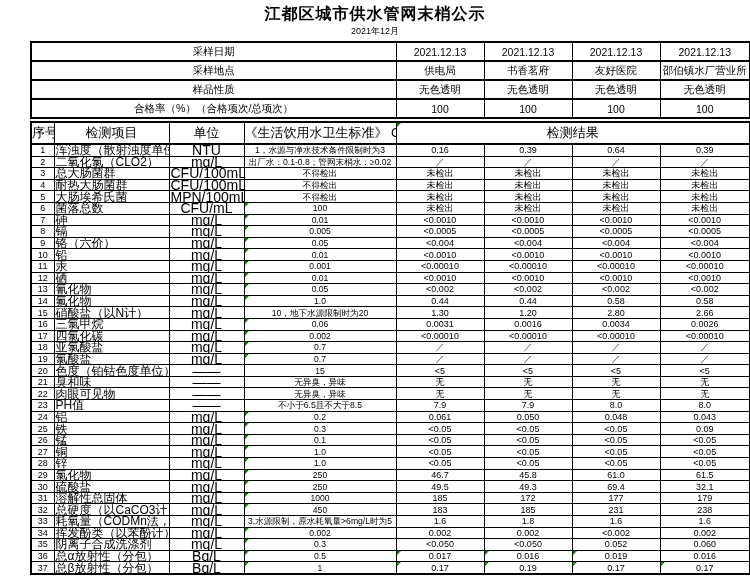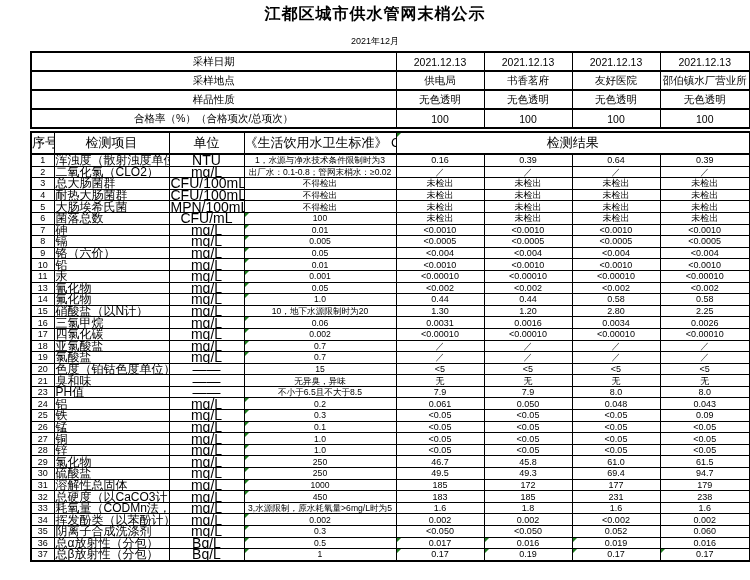--- a/index.html
+++ b/index.html
@@ -1,19 +1,19 @@
 <!DOCTYPE html>
 <html><head>
 <meta charset="utf-8">
 <style>
   html,body { margin:0; padding:0; background:#ffffff; }
   body { width:750px; height:580px; font-family:"Liberation Sans", sans-serif; color:#000; }
   .page { padding-top:4px; }
   .title { text-align:center; font-size:16px; font-weight:bold; letter-spacing:1px; }
-  .subtitle { text-align:center; font-size:9px; margin-top:10px; margin-bottom:3px; }
+  .subtitle { text-align:center; font-size:9px; margin-top:0; margin-bottom:3px; }
   .tbl-wrap { margin-left:30px; width:604px; }
   table { border-collapse:collapse; table-layout:fixed; width:719px; }
   col.c-no{width:23px} col.c-item{width:115px} col.c-unit{width:75px} col.c-std{width:152px}
   col.c-r1{width:88px} col.c-r2{width:88px} col.c-r3{width:88px} col.c-r4{width:90px}
   
   .info-table { border:2px solid #000; margin-bottom:2px; }
   .info-table td { border:1px solid #000; border-top-width:2px; border-bottom-width:2px; height:15px;
                    font-size:10.5px; text-align:center; padding:1px 0; overflow:hidden; white-space:nowrap; }
   
   .main-table { border:2px solid #000; }
@@ -203,20 +203,30 @@
             <td class="cell-no">11</td>
             <td class="cell-item">汞</td>
             <td class="cell-unit">mg/L</td>
             <td class="cell-standard flag">0.001</td>
             <td class="cell-result">&lt;0.00010</td>
             <td class="cell-result">&lt;0.00010</td>
             <td class="cell-result">&lt;0.00010</td>
             <td class="cell-result">&lt;0.00010</td>
           </tr>
           <tr>
+            <td class="cell-no">12</td>
+            <td class="cell-item">硒</td>
+            <td class="cell-unit">mg/L</td>
+            <td class="cell-standard flag">0.01</td>
+            <td class="cell-result">&lt;0.0010</td>
+            <td class="cell-result">&lt;0.0010</td>
+            <td class="cell-result">&lt;0.0010</td>
+            <td class="cell-result">&lt;0.0010</td>
+          </tr>
+          <tr>
             <td class="cell-no">13</td>
             <td class="cell-item">氰化物</td>
             <td class="cell-unit">mg/L</td>
             <td class="cell-standard flag">0.05</td>
             <td class="cell-result">&lt;0.002</td>
             <td class="cell-result">&lt;0.002</td>
             <td class="cell-result">&lt;0.002</td>
             <td class="cell-result">&lt;0.002</td>
           </tr>
           <tr>
@@ -230,21 +240,21 @@
             <td class="cell-result">0.58</td>
           </tr>
           <tr>
             <td class="cell-no">15</td>
             <td class="cell-item">硝酸盐（以N计）</td>
             <td class="cell-unit">mg/L</td>
             <td class="cell-standard">10，地下水源限制时为20</td>
             <td class="cell-result">1.30</td>
             <td class="cell-result">1.20</td>
             <td class="cell-result">2.80</td>
-            <td class="cell-result">2.25</td>
+            <td class="cell-result">2.66</td>
           </tr>
           <tr>
             <td class="cell-no">16</td>
             <td class="cell-item">三氯甲烷</td>
             <td class="cell-unit">mg/L</td>
             <td class="cell-standard flag">0.06</td>
             <td class="cell-result">0.0031</td>
             <td class="cell-result">0.0016</td>
             <td class="cell-result">0.0034</td>
             <td class="cell-result">0.0026</td>
@@ -293,20 +303,30 @@
             <td class="cell-no">21</td>
             <td class="cell-item">臭和味</td>
             <td class="cell-unit">——</td>
             <td class="cell-standard">无异臭，异味</td>
             <td class="cell-result">无</td>
             <td class="cell-result">无</td>
             <td class="cell-result">无</td>
             <td class="cell-result">无</td>
           </tr>
           <tr>
+            <td class="cell-no">22</td>
+            <td class="cell-item">肉眼可见物</td>
+            <td class="cell-unit">——</td>
+            <td class="cell-standard">无异臭，异味</td>
+            <td class="cell-result">无</td>
+            <td class="cell-result">无</td>
+            <td class="cell-result">无</td>
+            <td class="cell-result">无</td>
+          </tr>
+          <tr>
             <td class="cell-no">23</td>
             <td class="cell-item">PH值</td>
             <td class="cell-unit">——</td>
             <td class="cell-standard">不小于6.5且不大于8.5</td>
             <td class="cell-result">7.9</td>
             <td class="cell-result">7.9</td>
             <td class="cell-result">8.0</td>
             <td class="cell-result">8.0</td>
           </tr>
           <tr>
@@ -370,21 +390,21 @@
             <td class="cell-result">61.5</td>
           </tr>
           <tr>
             <td class="cell-no">30</td>
             <td class="cell-item">硫酸盐</td>
             <td class="cell-unit">mg/L</td>
             <td class="cell-standard flag">250</td>
             <td class="cell-result">49.5</td>
             <td class="cell-result">49.3</td>
             <td class="cell-result">69.4</td>
-            <td class="cell-result">94.7</td>
+            <td class="cell-result">32.1</td>
           </tr>
           <tr>
             <td class="cell-no">31</td>
             <td class="cell-item">溶解性总固体</td>
             <td class="cell-unit">mg/L</td>
             <td class="cell-standard flag">1000</td>
             <td class="cell-result">185</td>
             <td class="cell-result">172</td>
             <td class="cell-result">177</td>
             <td class="cell-result">179</td>

